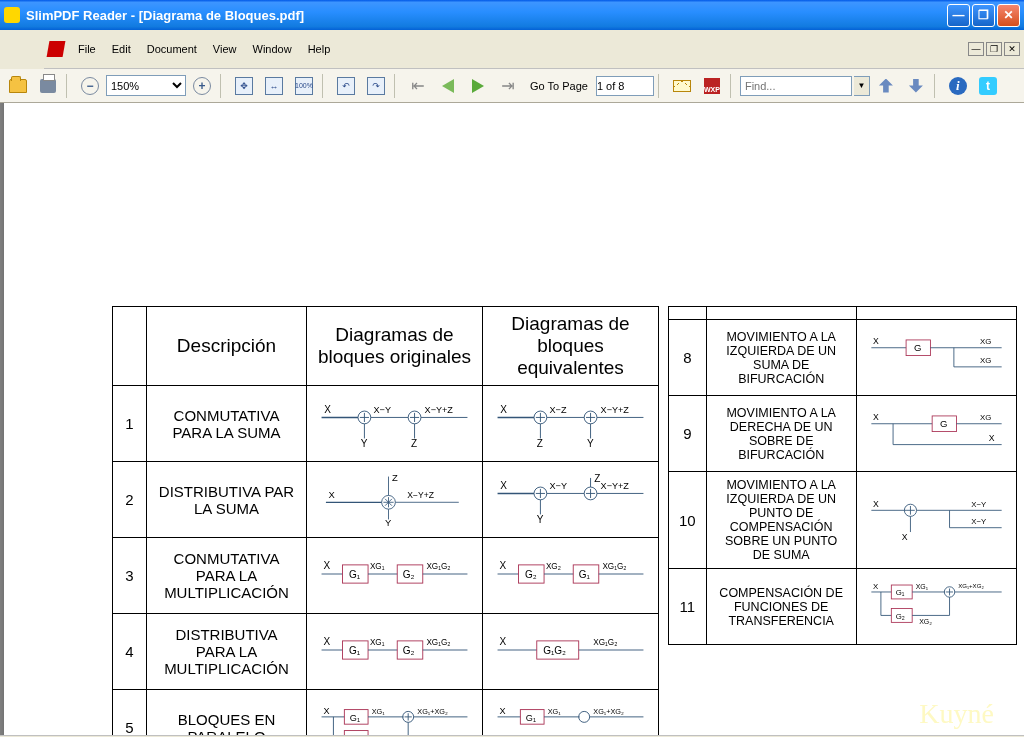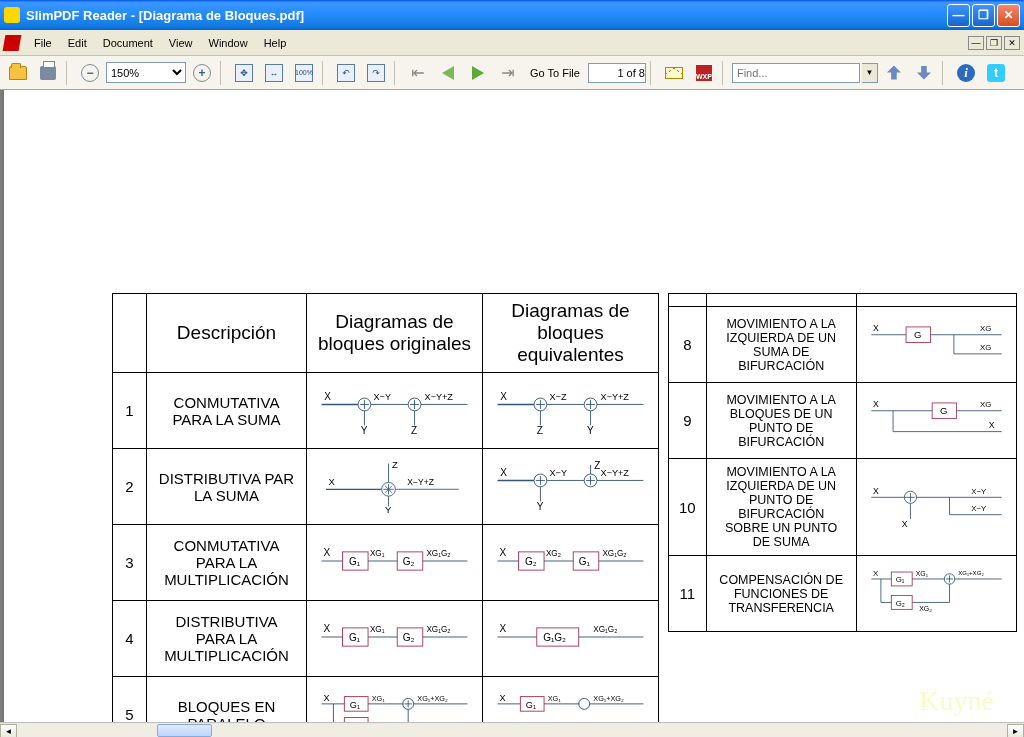--- a/index.html
+++ b/index.html
@@ -6,33 +6,33 @@
 body { font-family: Tahoma, sans-serif; font-size: 11px; width: 1024px; height: 737px; overflow: hidden; background: #ece9d8; }
 
 .titlebar { height: 30px; background: linear-gradient(to bottom, #0058e6 0%, #3d95ff 8%, #288eff 40%, #127be0 88%, #0361d6 100%); display: flex; align-items: center; padding: 0 4px; color: white; font-weight: bold; font-size: 13px; }
 .titlebar-icon { width: 16px; height: 16px; background: #ffd700; border-radius: 3px; margin-right: 6px; }
 .titlebar-text { flex: 1; }
 .winbtns { display: flex; gap: 2px; }
 .winbtn { width: 23px; height: 23px; border-radius: 3px; border: 1px solid #fff; display: flex; align-items: center; justify-content: center; font-weight: bold; color: white; font-size: 12px; }
 .winbtn.min, .winbtn.max { background: linear-gradient(to bottom, #3d95ff, #1665c9); }
 .winbtn.close { background: linear-gradient(to bottom, #f5866e, #d64f1d); }
 
-.menubar { height: 26px; background: #ece9d8; display: flex; align-items: center; padding: 0 4px; border-bottom: 1px solid #c0c0c0; }
+.menubar { height: 39px; background: #ece9d8; display: flex; align-items: center; padding: 0 4px; border-bottom: 1px solid #c0c0c0; margin-left: 44px; }
 .app-icon { width: 16px; height: 16px; background: #c00; margin-right: 6px; transform: skewX(-10deg); }
 .menu-item { padding: 3px 8px; cursor: default; }
 .mdi-btns { margin-left: auto; display: flex; gap: 2px; }
 .mdi-btn { width: 16px; height: 14px; border: 1px solid #888; background: #ece9d8; font-size: 9px; display: flex; align-items: center; justify-content: center; }
 
 .toolbar { height: 34px; background: #f6f4ec; border-bottom: 1px solid #aca899; display: flex; align-items: center; padding: 0 4px; gap: 2px; }
 .tbtn { width: 28px; height: 28px; border: 1px solid transparent; display: flex; align-items: center; justify-content: center; border-radius: 3px; }
 .tsep { width: 6px; height: 24px; border-left: 1px solid #c0c0b0; margin: 0 2px; }
 .zoom-select { width: 80px; height: 21px; font-size: 11px; border: 1px solid #7f9db9; background: white; }
 .goto-label { padding: 0 6px; }
-.page-input { width: 58px; height: 20px; text-align: right; border: 1px solid #7f9db9; font-size: 11px; }
-.find-input { width: 128px; height: 20px; border: 1px solid #7f9db9; font-size: 11px; padding: 0 4px; }
+.page-input { width: 58px; height: 20px; text-align: left; border: 1px solid #7f9db9; font-size: 11px; }
+.find-input { width: 112px; height: 20px; border: 1px solid #7f9db9; font-size: 11px; padding: 0 4px; }
 .find-dd { width: 16px; height: 20px; border: 1px solid #7f9db9; border-left: none; background: #ece9d8; font-size: 8px; display: flex; align-items: center; justify-content: center; }
 
 .icon-open { width:18px; height:14px; background:#f5c242; border:1px solid #b8860b; border-radius:2px 2px 0 0; position:relative; }
 .icon-open::before { content:''; position:absolute; top:-4px; left:1px; width:8px; height:4px; background:#f5c242; border:1px solid #b8860b; border-bottom:none; border-radius:2px 2px 0 0; }
 .icon-print { width:16px; height:14px; background:#7a8aa0; border-radius:2px; position:relative; }
 .icon-print::before { content:''; position:absolute; top:-5px; left:3px; width:10px; height:5px; background:white; border:1px solid #888; }
 .circ-btn { width:18px; height:18px; border:1px solid #7a8aa0; border-radius:50%; display:flex; align-items:center; justify-content:center; font-size:12px; font-weight:bold; color:#3a5a8a; }
 .icon-sq { width:18px; height:18px; border:1px solid #5a7aa0; background:#e8f0fa; display:flex; align-items:center; justify-content:center; font-size:9px; color:#2a4a8a; }
 .arrow-l { width:0; height:0; border-top:7px solid transparent; border-bottom:7px solid transparent; border-right:12px solid #7aba5a; }
 .arrow-r { width:0; height:0; border-top:7px solid transparent; border-bottom:7px solid transparent; border-left:12px solid #5aaa3a; }
@@ -131,21 +131,21 @@
     </div>
   <div class="tbtn">
       <div class="arrow-l"></div>
     </div>
   <div class="tbtn">
       <div class="arrow-r"></div>
     </div>
   <div class="tbtn">
       <span class="arrow-lg">⇥</span>
     </div>
-  <span class="goto-label">Go To File</span>
+  <span class="goto-label">Go To Page</span>
   <input class="page-input" value="1 of 8" style="">
   <div class="tsep"></div>
   <div class="tbtn">
       <div class="icon-env"></div>
     </div>
   <div class="tbtn">
       <div class="icon-pdf">WXP</div>
     </div>
   <div class="tsep"></div>
   <input class="find-input" placeholder="Find..." style="">
@@ -349,36 +349,36 @@
                 <text x="54" y="22" font-size="11">G</text>
                 <line x1="73" y1="18" x2="155" y2="18" stroke="#357"></line>
                 <text x="130" y="14" font-size="9">XG</text>
                 <line x1="100" y1="18" x2="100" y2="40" stroke="#357"></line>
                 <line x1="100" y1="40" x2="155" y2="40" stroke="#357"></line>
                 <text x="130" y="36" font-size="9">XG</text>
               </svg></td>
       </tr>
       <tr>
         <td class="num-col">9</td>
-        <td class="desc-col">MOVIMIENTO A LA BLOQUES DE UN PUNTO DE BIFURCACIÓN</td>
+        <td class="desc-col">MOVIMIENTO A LA DERECHA DE UN SOBRE DE BIFURCACIÓN</td>
         <td class="diag-col"><svg class="dg" viewBox="0 0 160 55">
                 <line x1="5" y1="18" x2="75" y2="18" stroke="#357"></line>
                 <text x="7" y="14" font-size="10">X</text>
                 <rect x="75" y="9" width="28" height="18" fill="none" stroke="#a35"></rect>
                 <text x="84" y="22" font-size="11">G</text>
                 <line x1="103" y1="18" x2="155" y2="18" stroke="#357"></line>
                 <text x="130" y="14" font-size="9">XG</text>
                 <line x1="30" y1="18" x2="30" y2="42" stroke="#357"></line>
                 <line x1="30" y1="42" x2="155" y2="42" stroke="#357"></line>
                 <text x="140" y="38" font-size="10">X</text>
               </svg></td>
       </tr>
       <tr>
         <td class="num-col">10</td>
-        <td class="desc-col">MOVIMIENTO A LA IZQUIERDA DE UN PUNTO DE BIFURCACIÓN SOBRE UN PUNTO DE SUMA</td>
+        <td class="desc-col">MOVIMIENTO A LA IZQUIERDA DE UN PUNTO DE COMPENSACIÓN SOBRE UN PUNTO DE SUMA</td>
         <td class="diag-col"><svg class="dg" viewBox="0 0 160 60">
                 <line x1="5" y1="20" x2="45" y2="20" stroke="#357"></line>
                 <text x="7" y="16" font-size="10">X</text>
                 <circle cx="50" cy="20" r="7" fill="none" stroke="#357"></circle>
                 <path d="M45 20L55 20M50 15L50 25" stroke="#357"></path>
                 <line x1="50" y1="45" x2="50" y2="27" stroke="#357"></line>
                 <text x="40" y="54" font-size="10">X</text>
                 <line x1="57" y1="20" x2="155" y2="20" stroke="#357"></line>
                 <text x="120" y="16" font-size="9">X−Y</text>
                 <line x1="95" y1="20" x2="95" y2="40" stroke="#357"></line>

